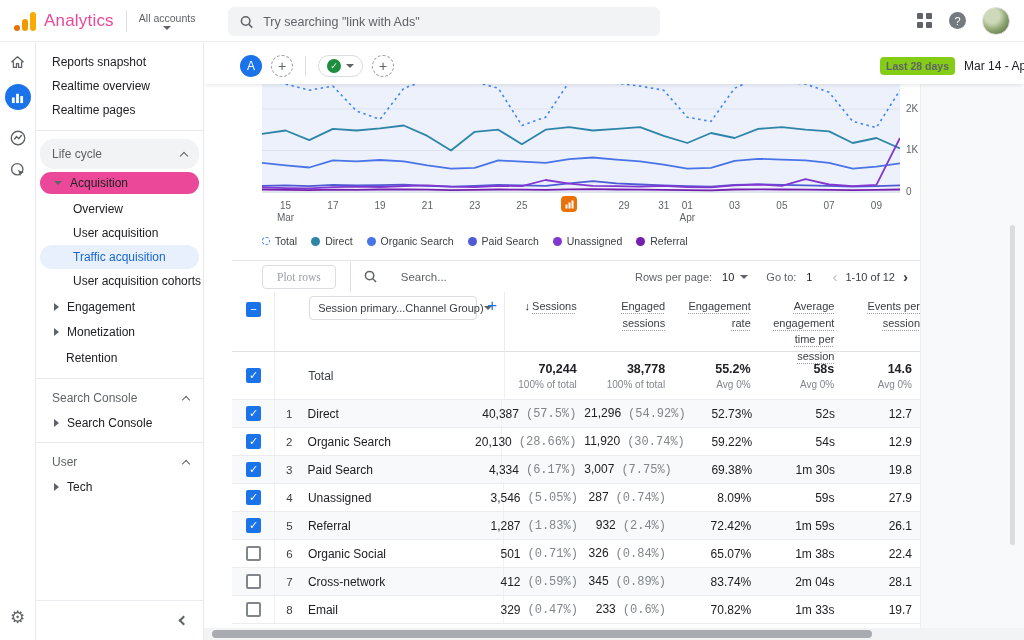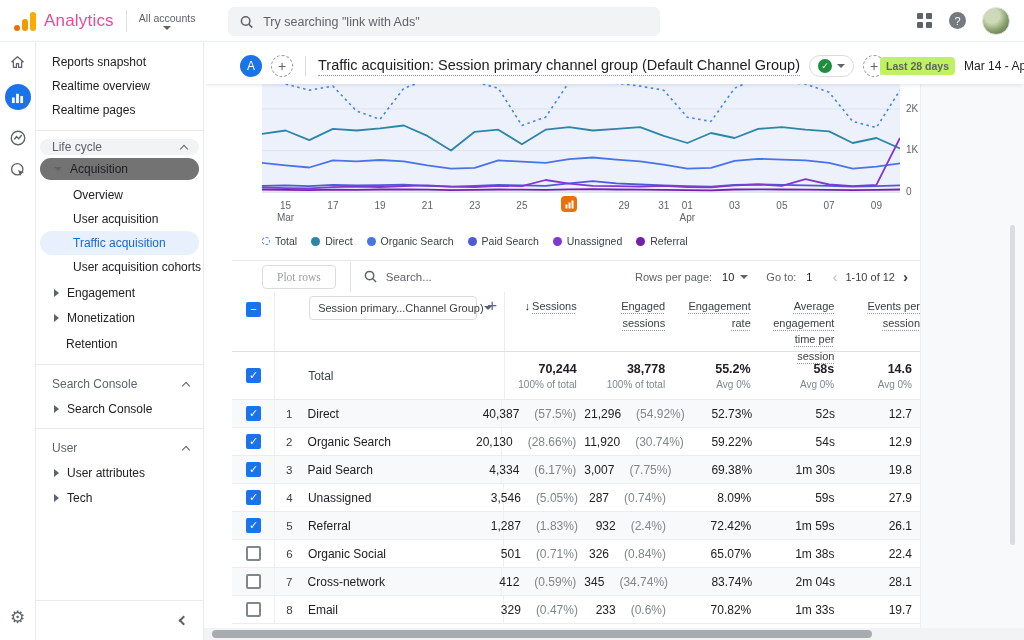--- a/index.html
+++ b/index.html
@@ -43,27 +43,27 @@
     display:flex; align-items:center; justify-content:center; cursor:pointer; }
   .rail-gear { position:absolute; bottom:12px; font-size:17px; color:#5f6368; cursor:pointer; }
 
   
   .drawer { position:absolute; left:36px; top:42px; width:168px; height:598px; background:#fff;
     border-right:1px solid #e8eaed; padding-top:8px; font-size:12px; z-index:20;text-align:center; }
   .nav-item { height:24px; display:flex; align-items:center; padding-left:16px; color:#202124; cursor:pointer; white-space:nowrap; }
   .nav-div { border-top:1px solid #e8eaed; margin:8px 0; }
   .sec-head { height:22px; display:flex; align-items:center; justify-content:space-between;
     padding:0 14px 0 16px; color:#5f6368; cursor:pointer; }
-  .sec-head.pill { background:#f1f3f4; border-radius:14px; margin:0 4px; padding:0 12px; height:16px; }
+  .sec-head.pill { background:#f1f3f4; border-radius:14px; margin:0 4px; padding:0 12px; height:30px; }
   .chev { width:6px; height:6px; border-right:1.5px solid #5f6368; border-bottom:1.5px solid #5f6368; display:inline-block; }
   .chev-up { transform:rotate(-135deg); margin-top:3px; }
   .chev-left { transform:rotate(135deg); }
   .nav-parent { height:22px; display:flex; align-items:center; gap:8px; padding-left:14px; margin:3px 4px;
     border-radius:14px; cursor:pointer; white-space:nowrap; }
-  .nav-parent.open { background:#737373; }
+  .nav-parent.open { background:#ec4899; }
   .nav-child { height:24px; display:flex; align-items:center; padding-left:37px; cursor:pointer; white-space:nowrap; }
   .nav-child.selected { background:#e8f0fe; color:#1967d2; border-radius:14px; margin:0 4px; padding-left:33px; }
   .nav-leaf { height:24px; display:flex; align-items:center; padding-left:30px; cursor:pointer; }
   .drawer-bottom { position:absolute; bottom:0; left:0; width:100%; height:40px; border-top:1px solid #e8eaed;
     display:flex; align-items:center; justify-content:flex-end; padding-right:16px; }
 
   
   .main { position:absolute; left:204px; top:42px; width:820px; height:598px; background:#fff; overflow:hidden; }
   .report-header { position:absolute; left:0; top:6px; width:820px; height:36px; background:#fff; z-index:10;
     box-shadow:0 3px 4px -2px rgba(60,64,67,.15); }
@@ -72,21 +72,21 @@
     display:flex; align-items:center; justify-content:center; }
   .dash-add { width:22px; height:22px; border-radius:50%; border:1px dashed #9aa0a6; color:#5f6368; font-size:14px;
     display:flex; align-items:center; justify-content:center; cursor:pointer; }
   .rh-div { width:1px; height:20px; background:#dadce0; margin:0 3px; }
   .report-title { font-size:14.5px; color:#202124; border-bottom:1px dotted #9aa0a6; padding-bottom:2px; cursor:text; }
   .check-pill { display:flex; align-items:center; gap:5px; border:1px solid #dadce0; border-radius:13px;
     padding:3px 8px; cursor:pointer; }
   .check-circ { width:14px; height:14px; border-radius:50%; background:#1e8e3e; color:#fff; font-size:9px;
     display:flex; align-items:center; justify-content:center; }
   .rh-right { position:absolute; left:676px; top:0; height:36px; display:flex; align-items:center; gap:9px; white-space:nowrap; }
-  .period-chip { font-size:10.5px; color:#5f6368; background:#bef264; border-radius:4px; padding:3px 6px; font-weight:bold; }
+  .period-chip { font-size:10.5px; color:#5f6368; background:#84cc16; border-radius:4px; padding:3px 6px; font-weight:bold; }
   .period-dates { font-size:12px; color:#202124; cursor:pointer; }
 
   
   .report-card { position:absolute; left:28px; top:42px; width:688px; height:544px; background:#fff; overflow:hidden; }
   .right-strip { position:absolute; left:716px; top:42px; width:104px; height:544px; background:#f8f9fa; border-left:1px solid #eceff1; }
   .v-scroll { position:absolute; left:806px; top:183px; width:5px; height:320px; background:#dadce0; border-radius:3px; cursor:pointer; }
   .h-scroll { position:absolute; left:0; top:586px; width:820px; height:12px; background:#f1f3f4; }
   .h-thumb { position:absolute; left:8px; top:2px; width:660px; height:8px; background:#a8abb0; border-radius:4px; cursor:pointer; }
 
   
@@ -102,21 +102,21 @@
   .lg-item { display:flex; align-items:center; gap:5px; font-size:10.5px; color:#3c4043; }
   .lg-dot { width:9px; height:9px; border-radius:50%; }
   .lg-dot.dashed { background:#fff !important; border:1.5px dashed #4285f4; width:8px; height:8px; }
 
   
   .ctl-row { position:absolute; left:0; top:176px; width:688px; height:32px; border-top:1px solid #e6e6e6;
     display:flex; align-items:center; }
   .plot-rows-btn { margin-left:30px; border:1px solid #dadce0; border-radius:4px; color:#9aa0a6; font-size:11.5px;
     padding:5px 14px; background:#fff; cursor:default; font-family:Liberation Serif, serif; }
   .ctl-div { width:1px; height:30px; background:#e0e0e0; margin-left:14px; }
-  .tbl-search { display:flex; align-items:center; gap:9px; margin-left:13px; }
+  .tbl-search { display:flex; align-items:center; gap:24px; margin-left:13px; }
   .tbl-search input { border:none; outline:none; font-size:11.5px; width:110px; color:#202124; font-family:inherit; }
   .tbl-search input::placeholder { color:#5f6368; }
   .ctl-right { margin-left:auto; display:flex; align-items:center; font-size:11px; color:#5f6368; padding-right:12px; }
   .ctl-right .val { color:#202124; margin:0 6px 0 10px; }
   .pg-prev { color:#bdc1c6; font-size:15px; margin:0 8px 0 14px; cursor:default; }
   .pg-range { color:#3c4043; }
   .pg-next { color:#3c4043; font-size:15px; font-weight:bold; margin-left:8px; cursor:pointer; }
 
   
   .t-header { position:absolute; left:0; top:208px; width:688px; height:60px; border-bottom:1px solid #e0e0e0; display:flex; }
@@ -134,21 +134,21 @@
 
   .t-total { position:absolute; left:0; top:268px; width:688px; height:48px; display:flex; align-items:center;
     border-bottom:1px solid #e8eaed; }
   .t-rows { position:absolute; left:0; top:316px; width:688px; }
   .t-row { display:flex; align-items:center; height:28px; border-bottom:1px solid #ececec; }
   .t-row.shaded { background:#f8f9fa; }
   .c-check { width:44px; padding-left:14px; border-right:1px solid #f0f0f0; align-self:stretch; display:flex; align-items:center; }
   .c-num { width:30px; font-size:11.5px; color:#3c4043; text-align:center; }
   .c-name { width:206px; font-size:12px; color:#202124; padding-left:4px; }
   .m-cell { font-size:12px; color:#202124; text-align:right; padding-right:8px; white-space:nowrap; }
-  .m-cell .pct { color:#80868b; margin-left:15px; }
+  .m-cell .pct { color:#80868b; margin-left:7px;font-family:Liberation Mono, monospace; }
   .m-cell.col-0 { border-left:1px solid #f0f0f0; align-self:stretch; display:flex; align-items:center; justify-content:flex-end; }
   .tot-val { font-size:12.5px; font-weight:bold; color:#202124; }
   .tot-sub { font-size:10px; color:#80868b; margin-top:3px; font-weight:normal; }
   .m-stack { display:flex; flex-direction:column; align-items:flex-end; justify-content:center; }
 
   .cb { width:15px; height:15px; border:2px solid #80868b; border-radius:2px; display:inline-flex;
     align-items:center; justify-content:center; cursor:pointer; background:#fff; font-size:11px; color:#fff; }
   .cb.checked { background:#1a73e8; border-color:#1a73e8; }
   .cb.ind { background:#1a73e8; border-color:#1a73e8; }
 </style>
@@ -252,40 +252,35 @@
     <span>Search Console</span>
   </div>
   <div class="nav-div"></div>
 
   <div class="sec-head">
     <span>User</span>
     <span class="chev chev-up"></span>
   </div>
   <div class="nav-parent">
     <span class="tri-r"></span>
-    <span>User attributes</span>
-  </div>
-  <div class="nav-parent">
-    <span class="tri-r"></span>
     <span>Tech</span>
   </div>
 
   <div class="drawer-bottom">
     <span class="chev chev-left" style="width:7px;height:7px;border-width:2px;"></span>
   </div>
 </div>
 
 <div class="main">
 
   <div class="report-header">
     <div class="rh-left">
       <div class="prop-avatar">A</div>
       <div class="dash-add">+</div>
       <div class="rh-div"></div>
-      <span class="report-title">Traffic acquisition: Session primary channel group (Default Channel Group)</span>
       <div class="check-pill">
         <span class="check-circ">✓</span>
         <span class="tri-d"></span>
       </div>
       <div class="dash-add">+</div>
     </div>
     <div class="rh-right">
       <span class="period-chip">Last 28 days</span>
       <span class="period-dates">Mar 14 - Apr 10, 2023</span>
     </div>
@@ -531,21 +526,21 @@
         <div class="t-row shaded">
           <div class="c-check">
             <span class="cb"></span>
           </div>
           <div class="c-num">7</div>
           <div class="c-name">Cross-network</div>
           <div class="m-cell col-0">
             <span>412</span>
             <span class="pct">(0.59%)</span>
           </div>
-          <div class="m-cell col-1"><span>345</span><span class="pct">(34.74%)</span></div>
+          <div class="m-cell col-1"><span>345</span><span class="pct">(0.89%)</span></div>
           <div class="m-cell col-2"><span>83.74%</span></div>
           <div class="m-cell col-3"><span>2m 04s</span></div>
           <div class="m-cell col-4"><span>28.1</span></div>
         </div>
         <div class="t-row">
           <div class="c-check">
             <span class="cb"></span>
           </div>
           <div class="c-num">8</div>
           <div class="c-name">Email</div>

